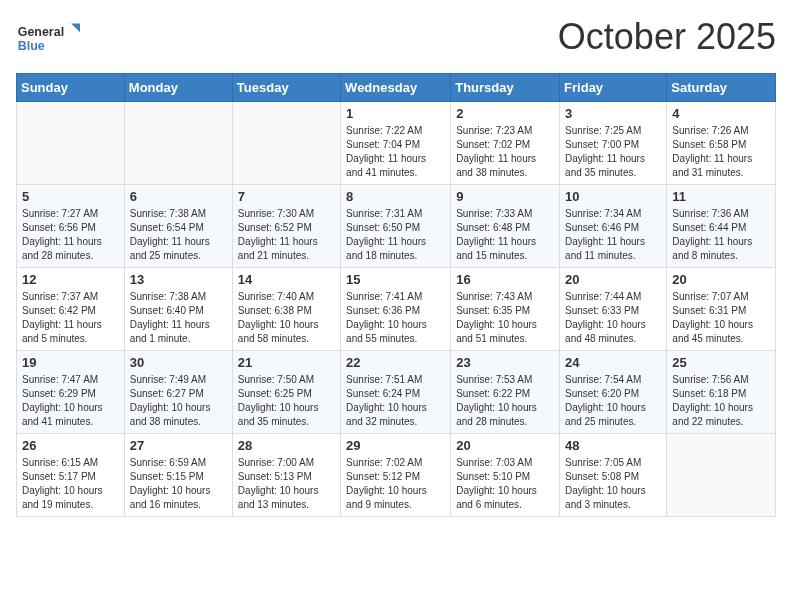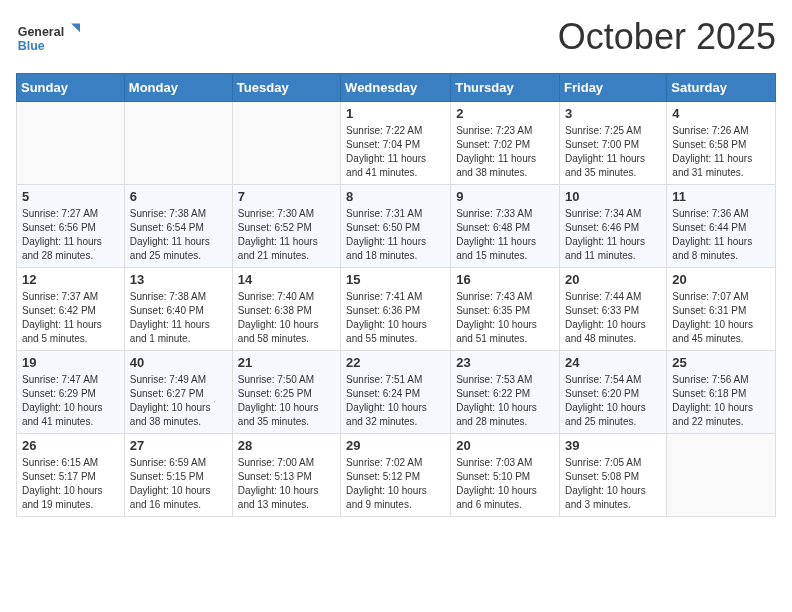--- a/index.html
+++ b/index.html
@@ -225,21 +225,21 @@
         </td>
       </tr>
       <tr>
         <td>
           <span class="day-number">19</span>
           <div class="day-info">Sunrise: 7:47 AM
 Sunset: 6:29 PM
 Daylight: 10 hours and 41 minutes.</div>
         </td>
         <td>
-          <span class="day-number">40</span>
+          <span class="day-number">30</span>
           <div class="day-info">Sunrise: 7:49 AM
 Sunset: 6:27 PM
 Daylight: 10 hours and 38 minutes.</div>
         </td>
         <td>
           <span class="day-number">21</span>
           <div class="day-info">Sunrise: 7:50 AM
 Sunset: 6:25 PM
 Daylight: 10 hours and 35 minutes.</div>
         </td>
@@ -293,21 +293,21 @@
 Sunset: 5:12 PM
 Daylight: 10 hours and 9 minutes.</div>
         </td>
         <td>
           <span class="day-number">20</span>
           <div class="day-info">Sunrise: 7:03 AM
 Sunset: 5:10 PM
 Daylight: 10 hours and 6 minutes.</div>
         </td>
         <td>
-          <span class="day-number">39</span>
+          <span class="day-number">48</span>
           <div class="day-info">Sunrise: 7:05 AM
 Sunset: 5:08 PM
 Daylight: 10 hours and 3 minutes.</div>
         </td>
         <td class="empty-cell"></td>
       </tr>
     </tbody>
 </table>
 
 </body></html>

